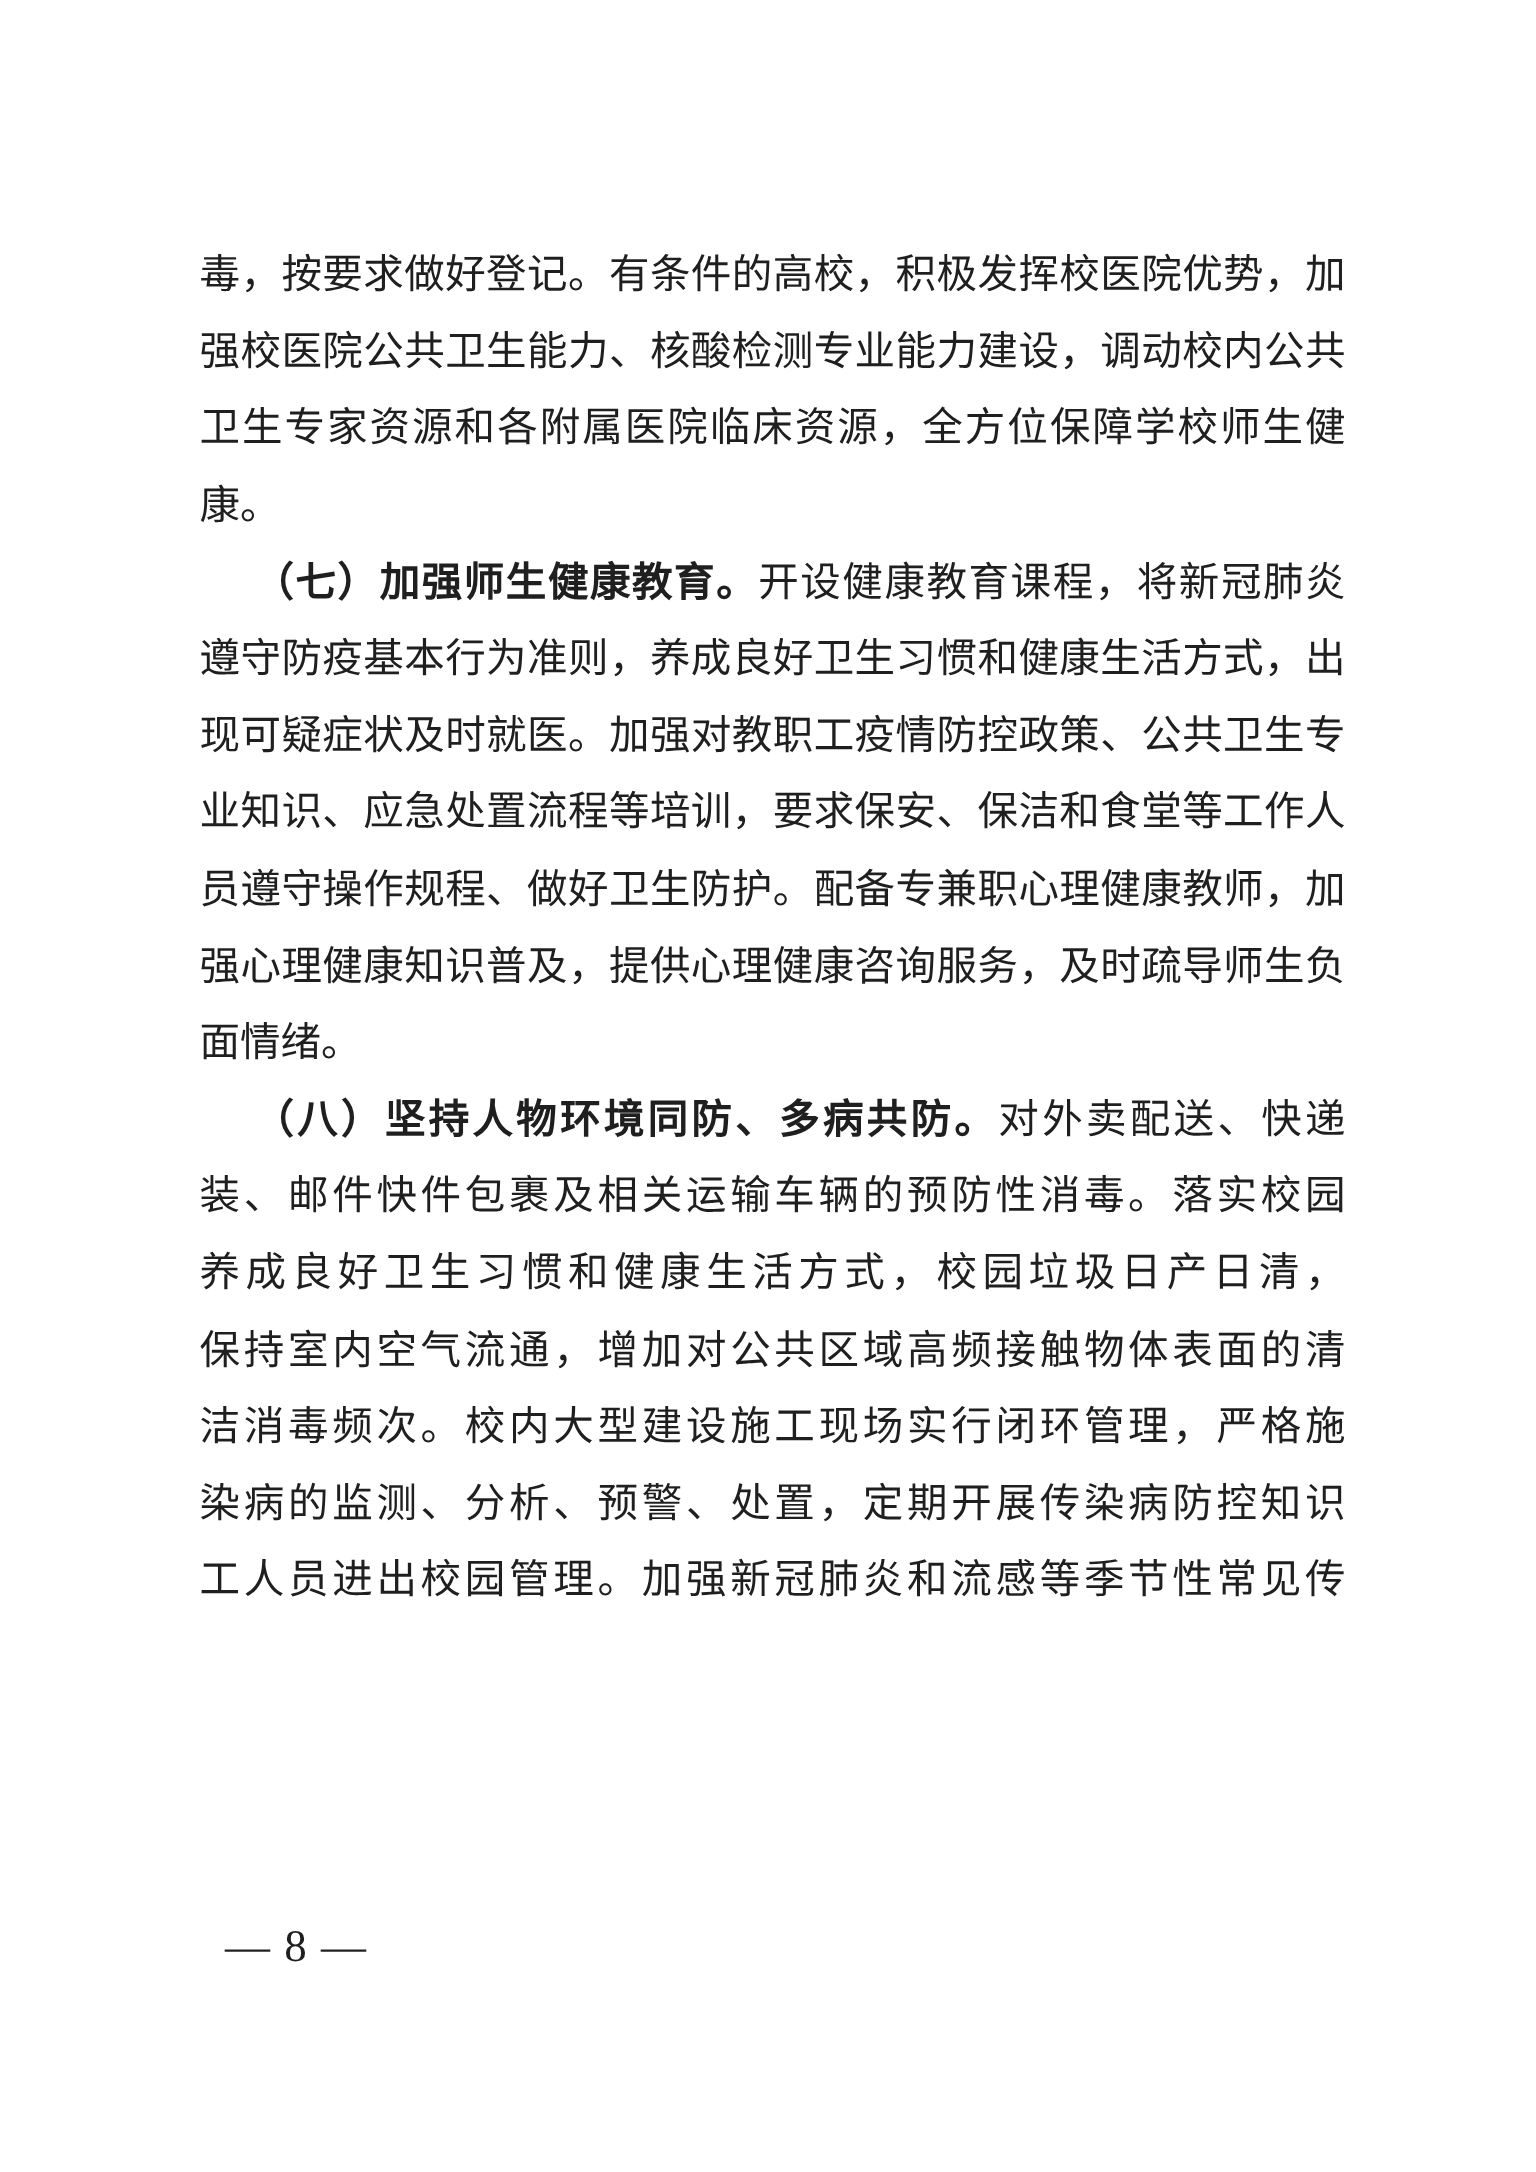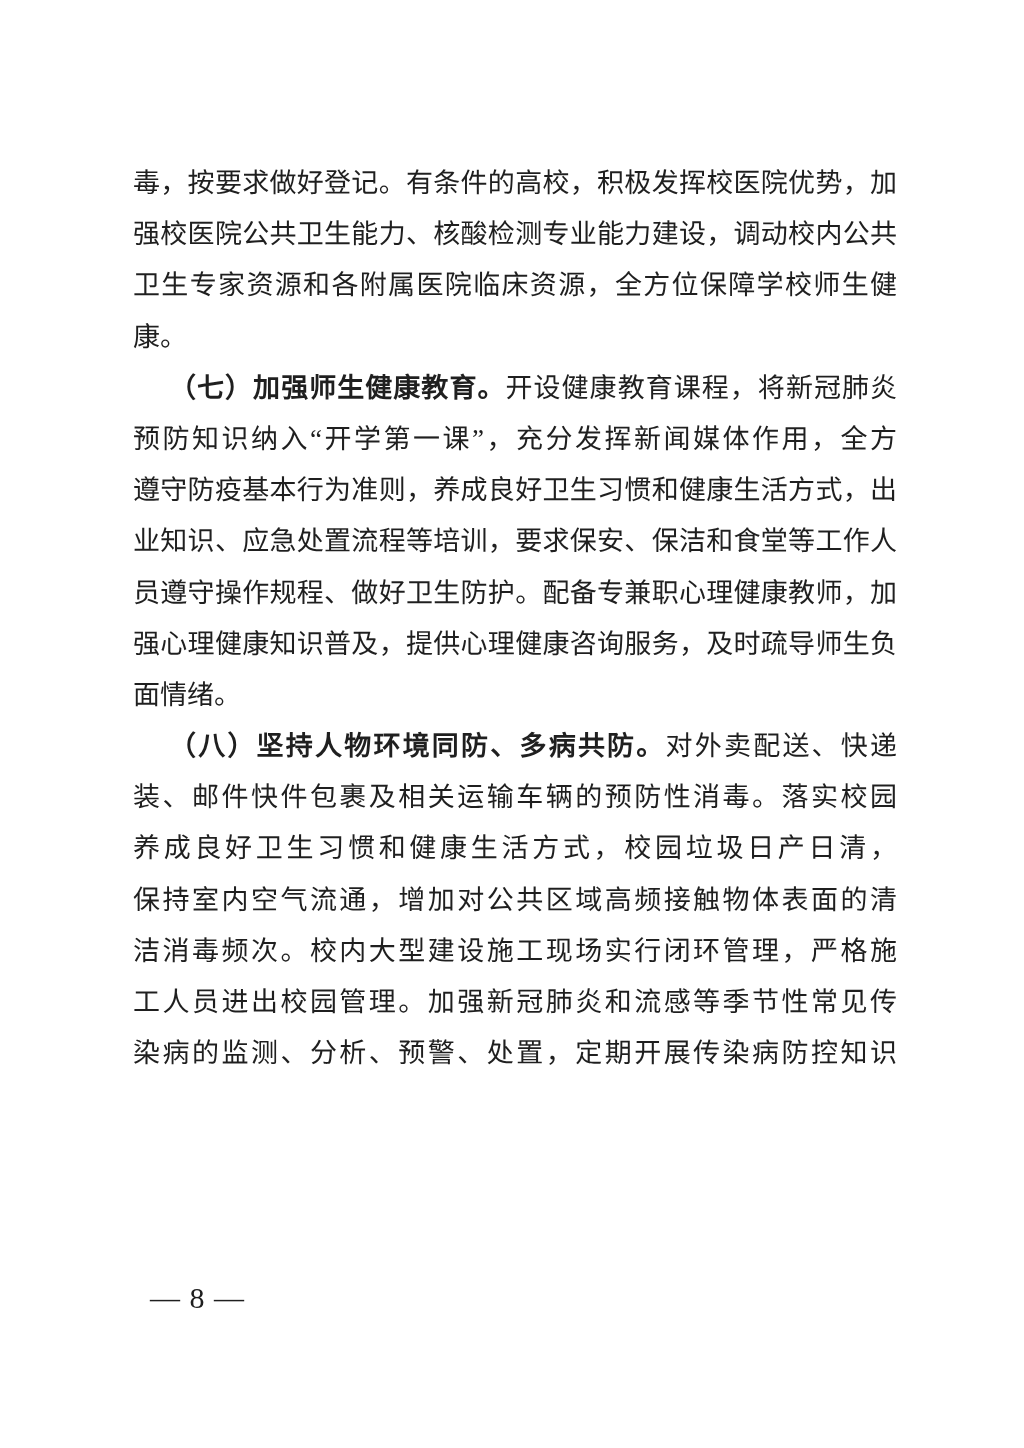--- a/index.html
+++ b/index.html
@@ -54,33 +54,33 @@
 <div class="page">
   <div class="doc-body">
       <div class="paragraph">
         <div class="line"><span class="seg">毒，按要求做好登记。有条件的高校，积极发挥校医院优势，加</span></div>
         <div class="line"><span class="seg">强校医院公共卫生能力、核酸检测专业能力建设，调动校内公共</span></div>
         <div class="line"><span class="seg">卫生专家资源和各附属医院临床资源，全方位保障学校师生健</span></div>
         <div class="line end"><span class="seg">康。</span></div>
       </div>
       <div class="paragraph">
         <div class="line indent"><span class="seg heading">（七）加强师生健康教育。</span><span class="seg">开设健康教育课程，将新冠肺炎</span></div>
-        <div class="line"><span class="seg">预防知识纳入“开学第一课”，充分发挥新闻媒体作用，全方</span></div>
         <div class="line"><span class="seg">遵守防疫基本行为准则，养成良好卫生习惯和健康生活方式，出</span></div>
+        <div class="line"><span class="seg">现可疑症状及时就医。加强对教职工疫情防控政策、公共卫生专</span></div>
         <div class="line"><span class="seg">业知识、应急处置流程等培训，要求保安、保洁和食堂等工作人</span></div>
         <div class="line"><span class="seg">员遵守操作规程、做好卫生防护。配备专兼职心理健康教师，加</span></div>
         <div class="line"><span class="seg">强心理健康知识普及，提供心理健康咨询服务，及时疏导师生负</span></div>
         <div class="line end"><span class="seg">面情绪。</span></div>
       </div>
       <div class="paragraph">
         <div class="line indent"><span class="seg heading">（八）坚持人物环境同防、多病共防。</span><span class="seg">对外卖配送、快递</span></div>
         <div class="line"><span class="seg">装、邮件快件包裹及相关运输车辆的预防性消毒。落实校园</span></div>
         <div class="line"><span class="seg">养成良好卫生习惯和健康生活方式，校园垃圾日产日清，</span></div>
         <div class="line"><span class="seg">保持室内空气流通，增加对公共区域高频接触物体表面的清</span></div>
         <div class="line"><span class="seg">洁消毒频次。校内大型建设施工现场实行闭环管理，严格施</span></div>
+        <div class="line"><span class="seg">染病的监测、分析、预警、处置，定期开展传染病防控知识</span></div>
         <div class="line"><span class="seg">工人员进出校园管理。加强新冠肺炎和流感等季节性常见传</span></div>
-        <div class="line"><span class="seg">染病的监测、分析、预警、处置，定期开展传染病防控知识</span></div>
       </div>
     </div>
   <div class="page-footer">
     <span>— 8 —</span>
   </div>
 </div>
 
 </body></html>

